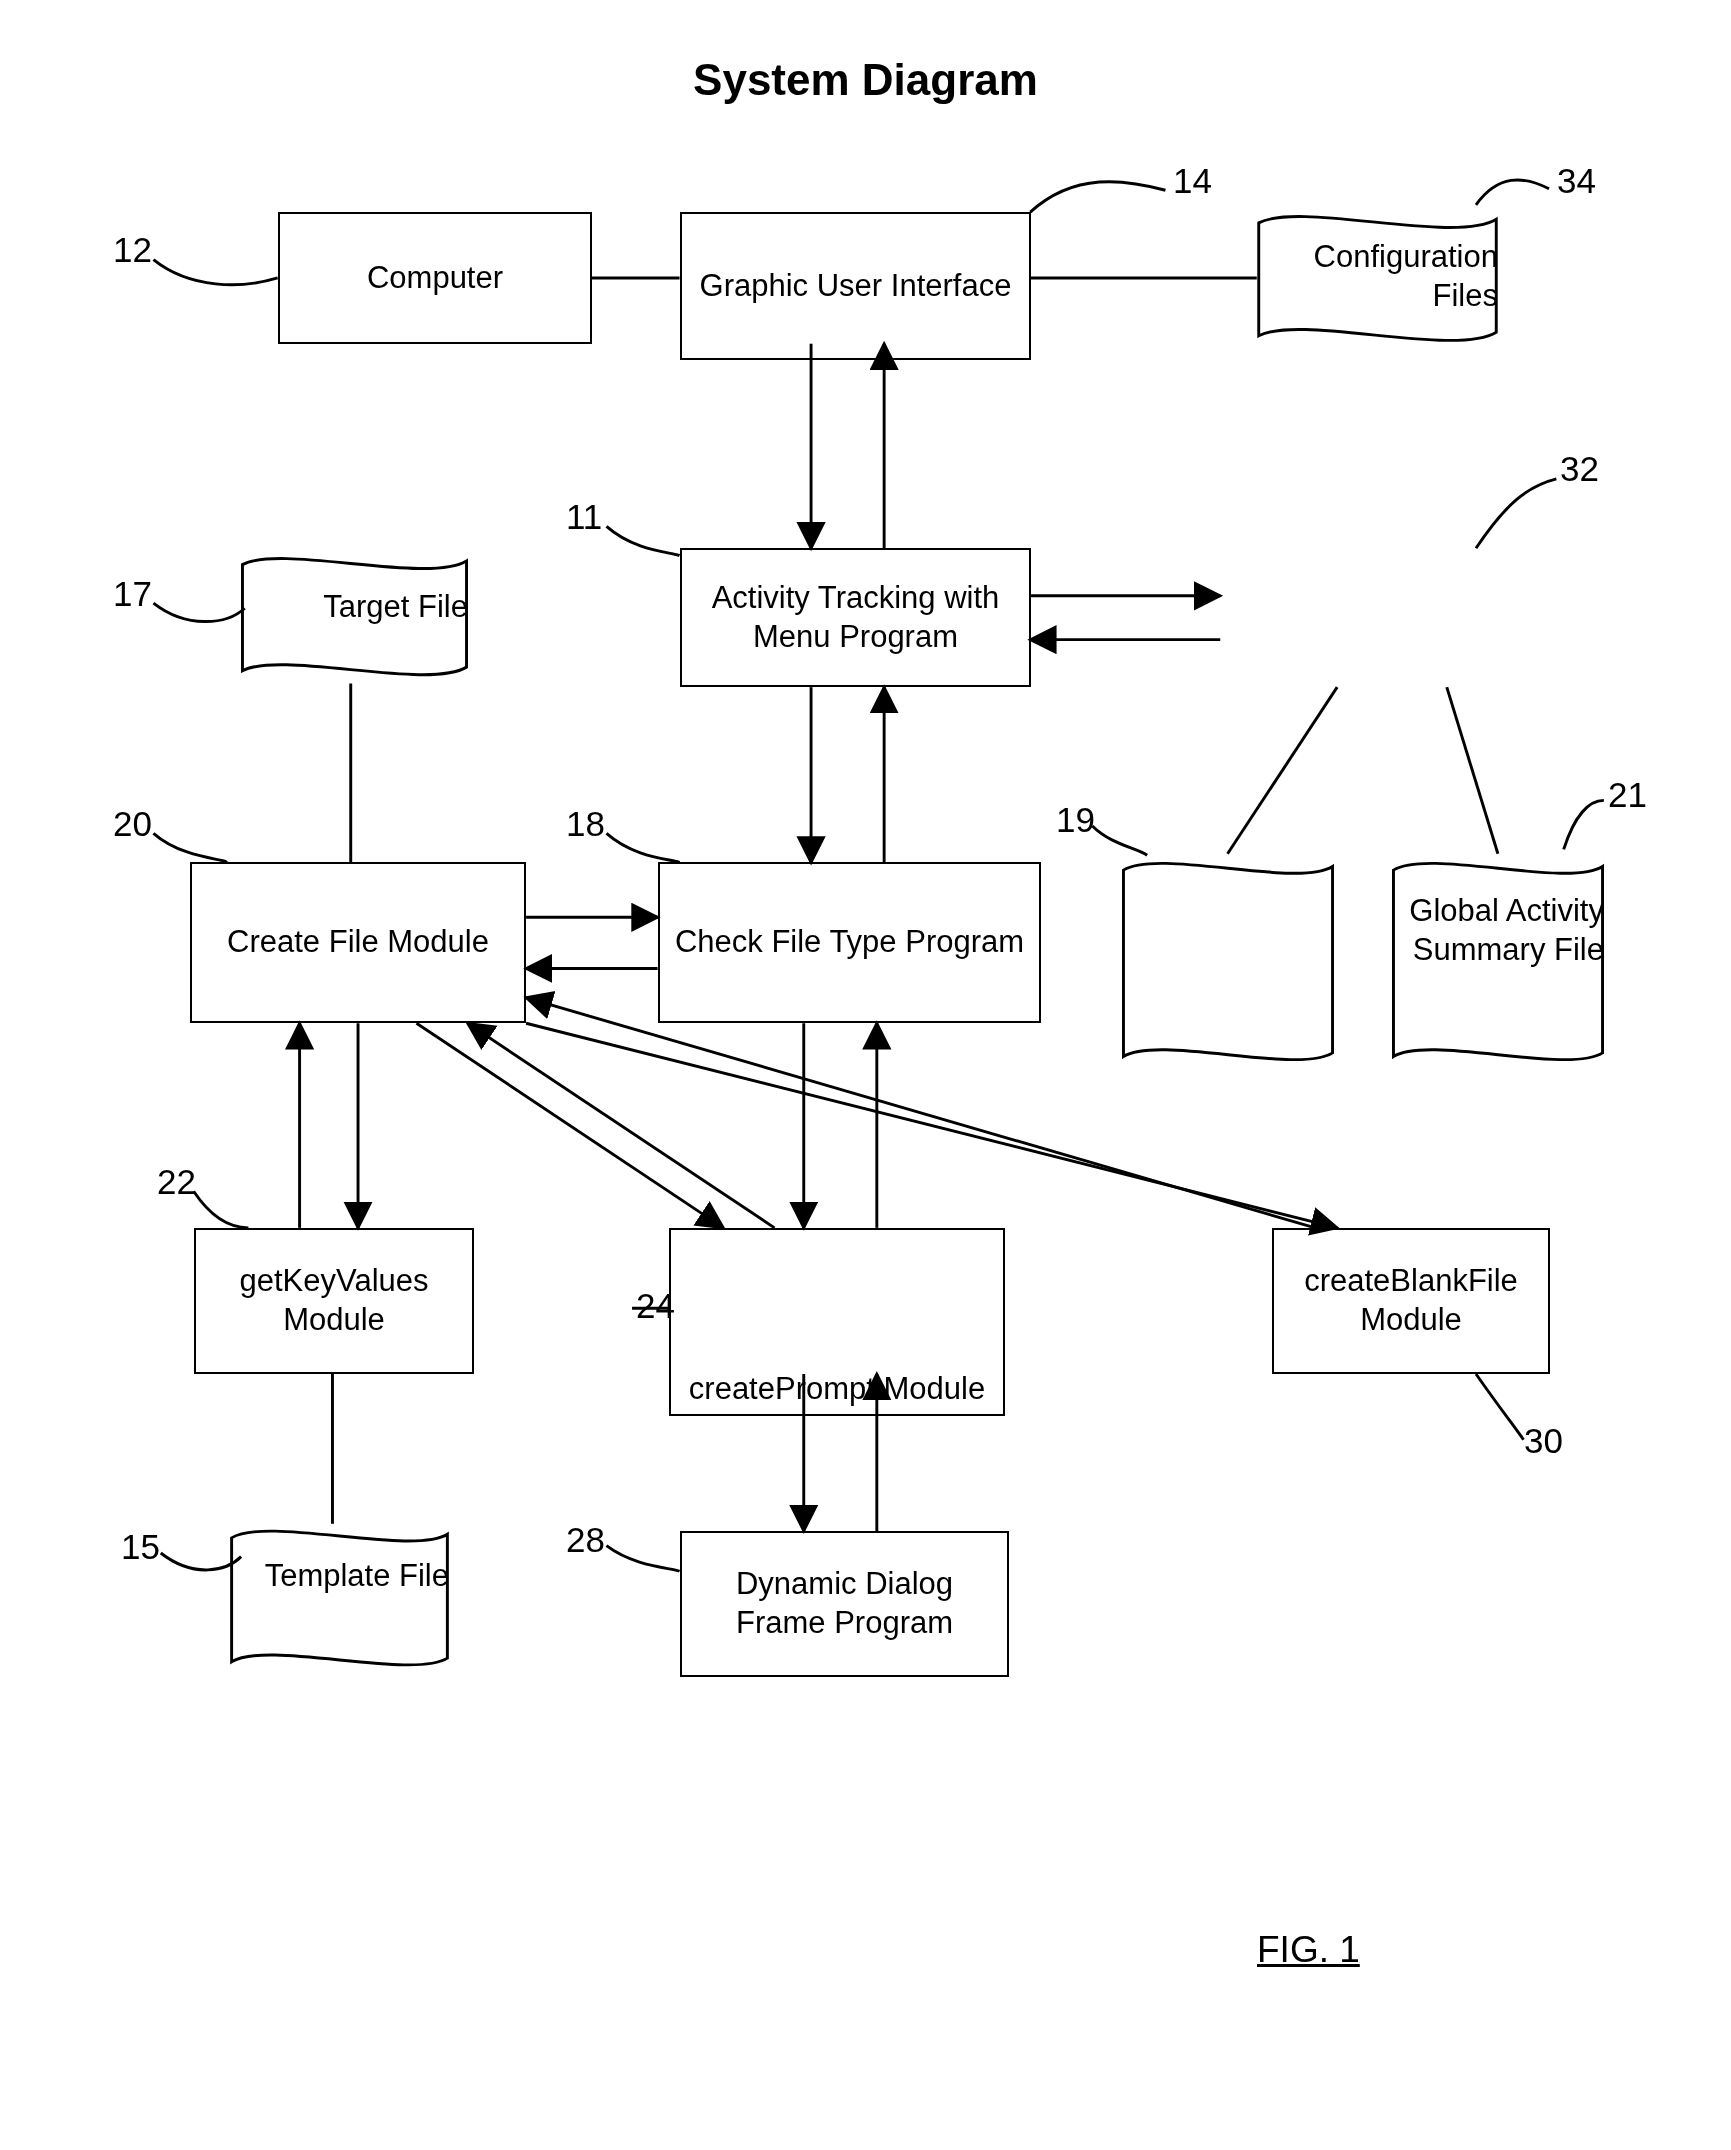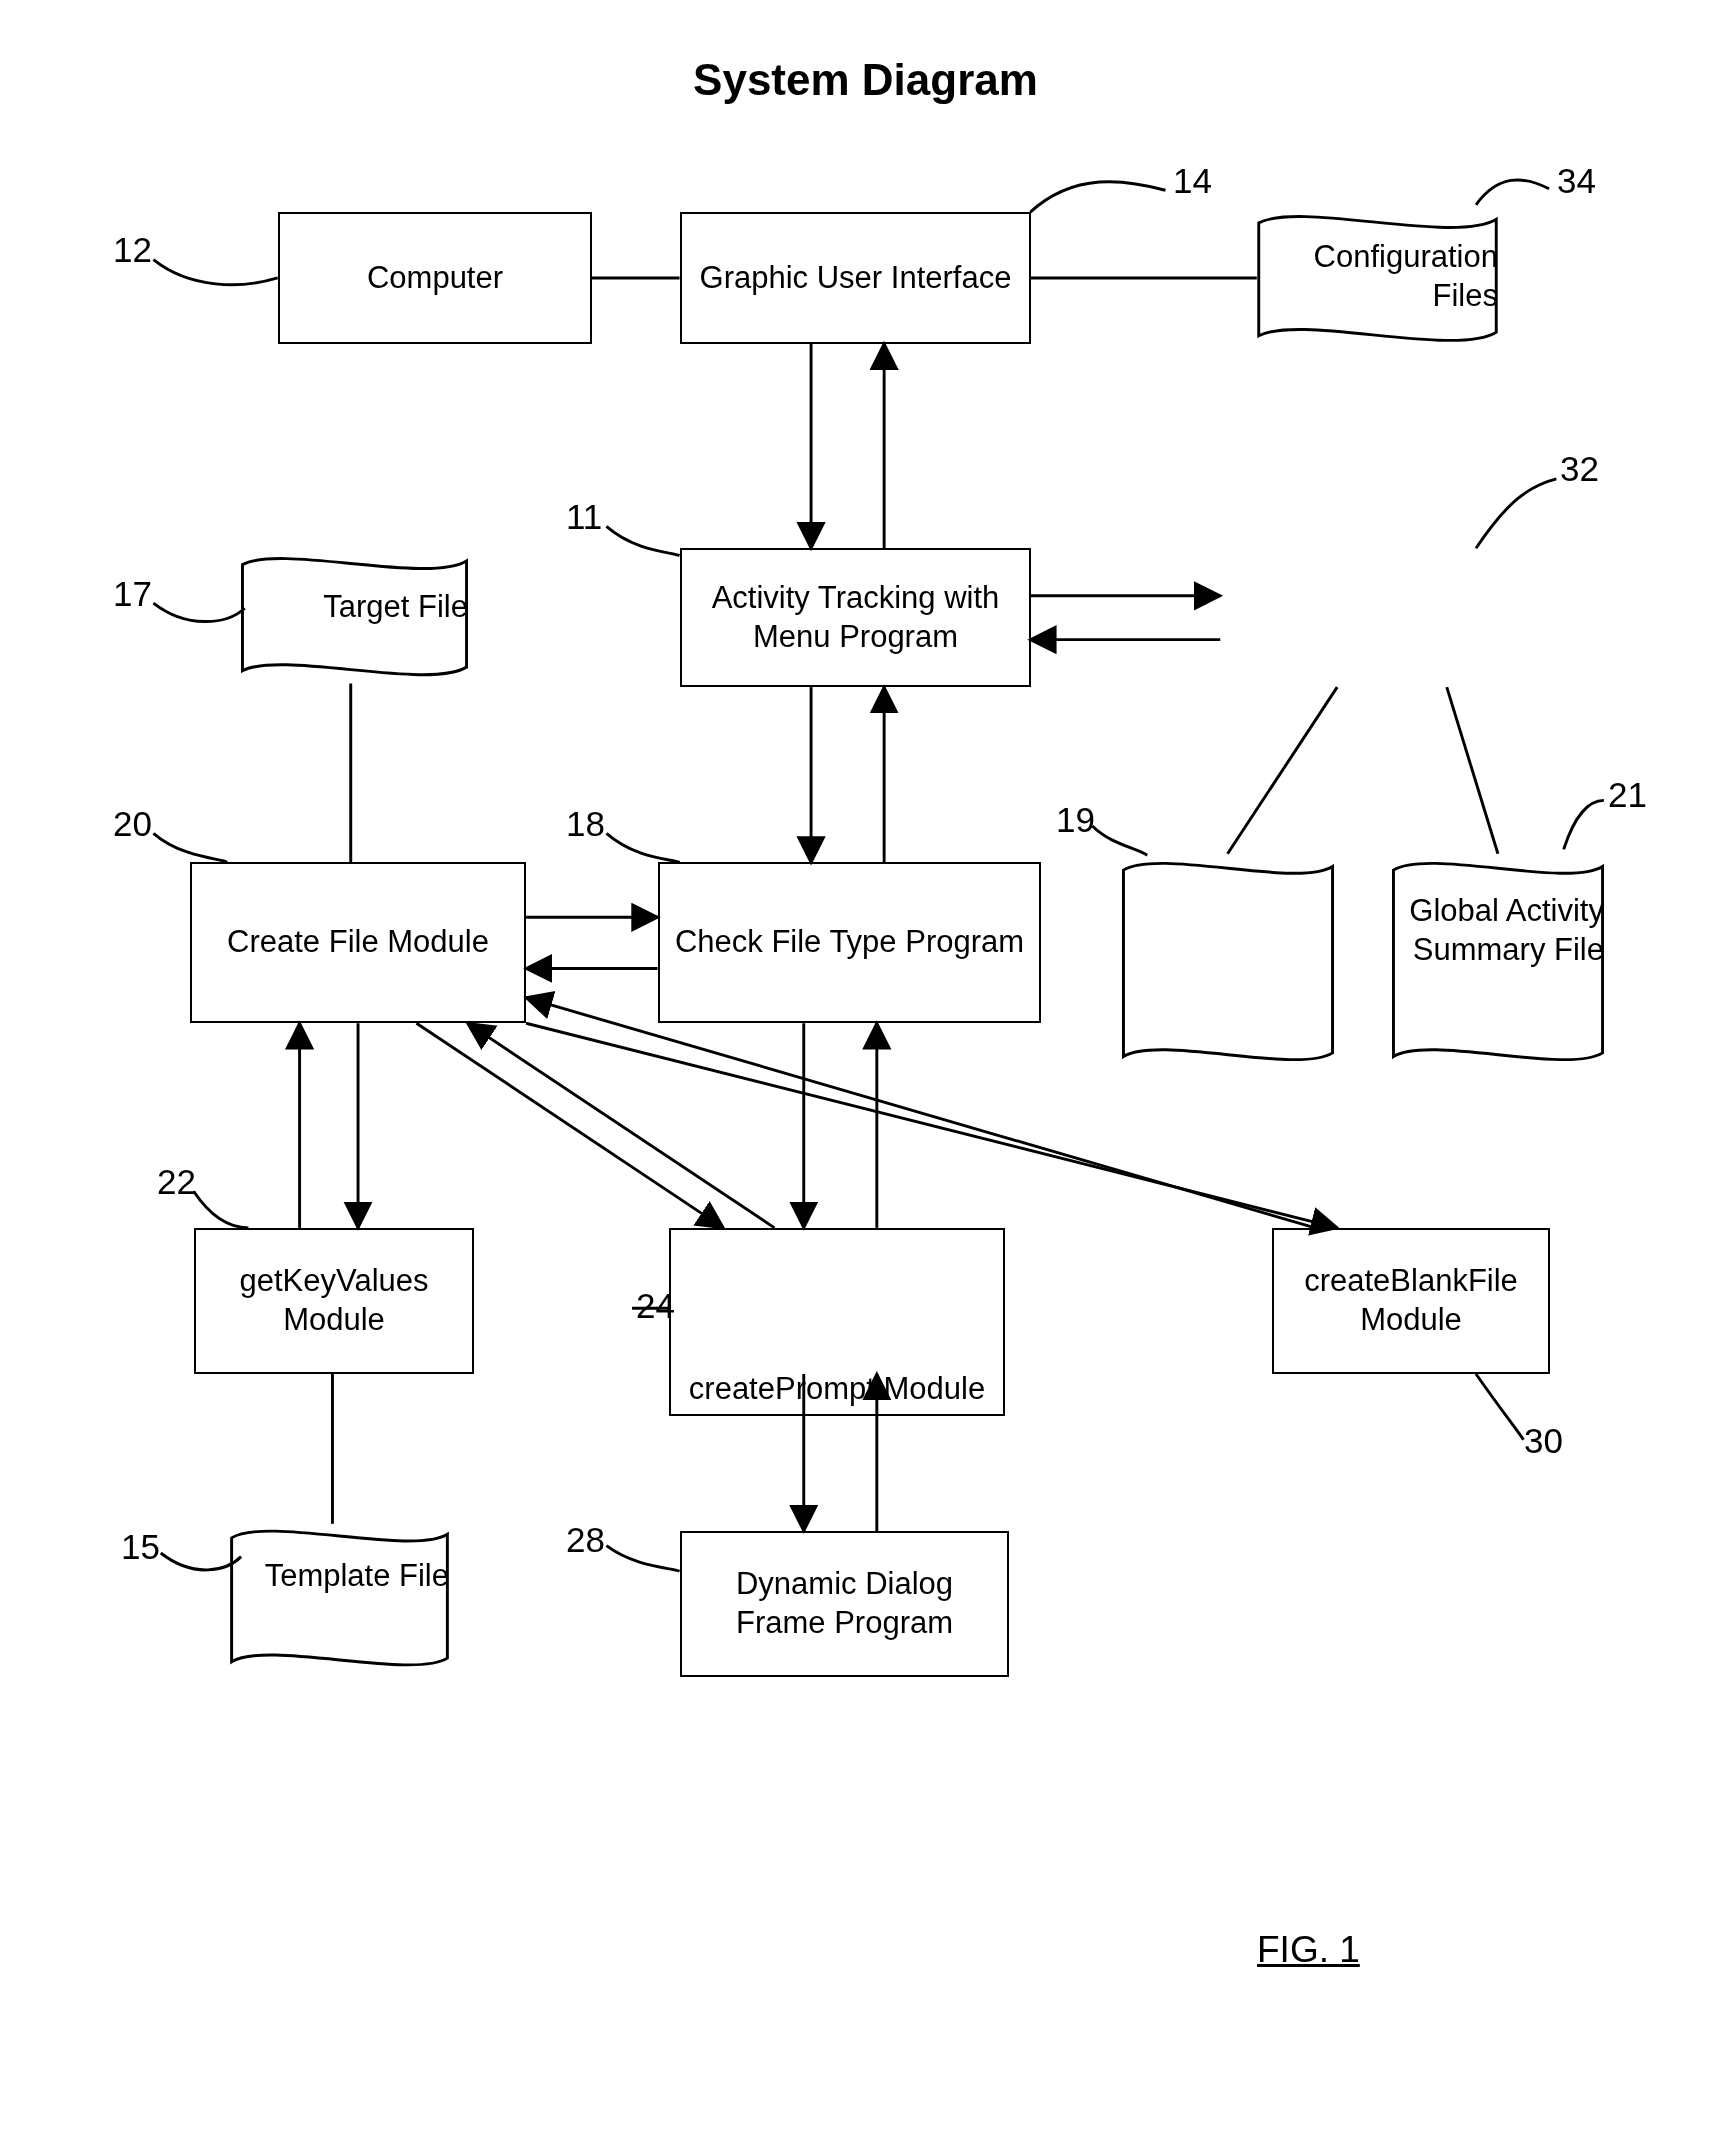--- a/index.html
+++ b/index.html
@@ -70,21 +70,21 @@
 </head>
 <body>
 
 <div class="canvas">
 
   <div class="title">System Diagram</div>
 
   <div class="rect" style="left:278px; top:212px; width:314px; height:132px;">
       <span>Computer</span>
     </div>
-  <div class="rect" style="left:680px; top:212px; width:351px; height:132px;">
+  <div class="rect" style="left:680px; top:212px; width:351px; height:148px;">
       <span>Graphic User Interface</span>
     </div>
 
   <svg class="doc" style="left:1257px; top:201px; width:241px; height:153px;" viewBox="0 0 330 210" width="241" height="153">
     <path class="line" d="M 2 30 C 60 0, 270 60, 328 25 L 328 180 C 270 215, 60 155, 2 185 Z"></path>
   </svg>
   <div class="doc-label" style="left:1257px; top:238px; width:241px;">Configuration Files</div>
 
   <svg class="doc" style="left:241px; top:544px; width:227px; height:143px;" viewBox="0 0 310 195" width="227" height="143">
     <path class="line" d="M 2 28 C 55 0, 255 55, 308 23 L 308 168 C 255 200, 55 145, 2 173 Z"></path>

